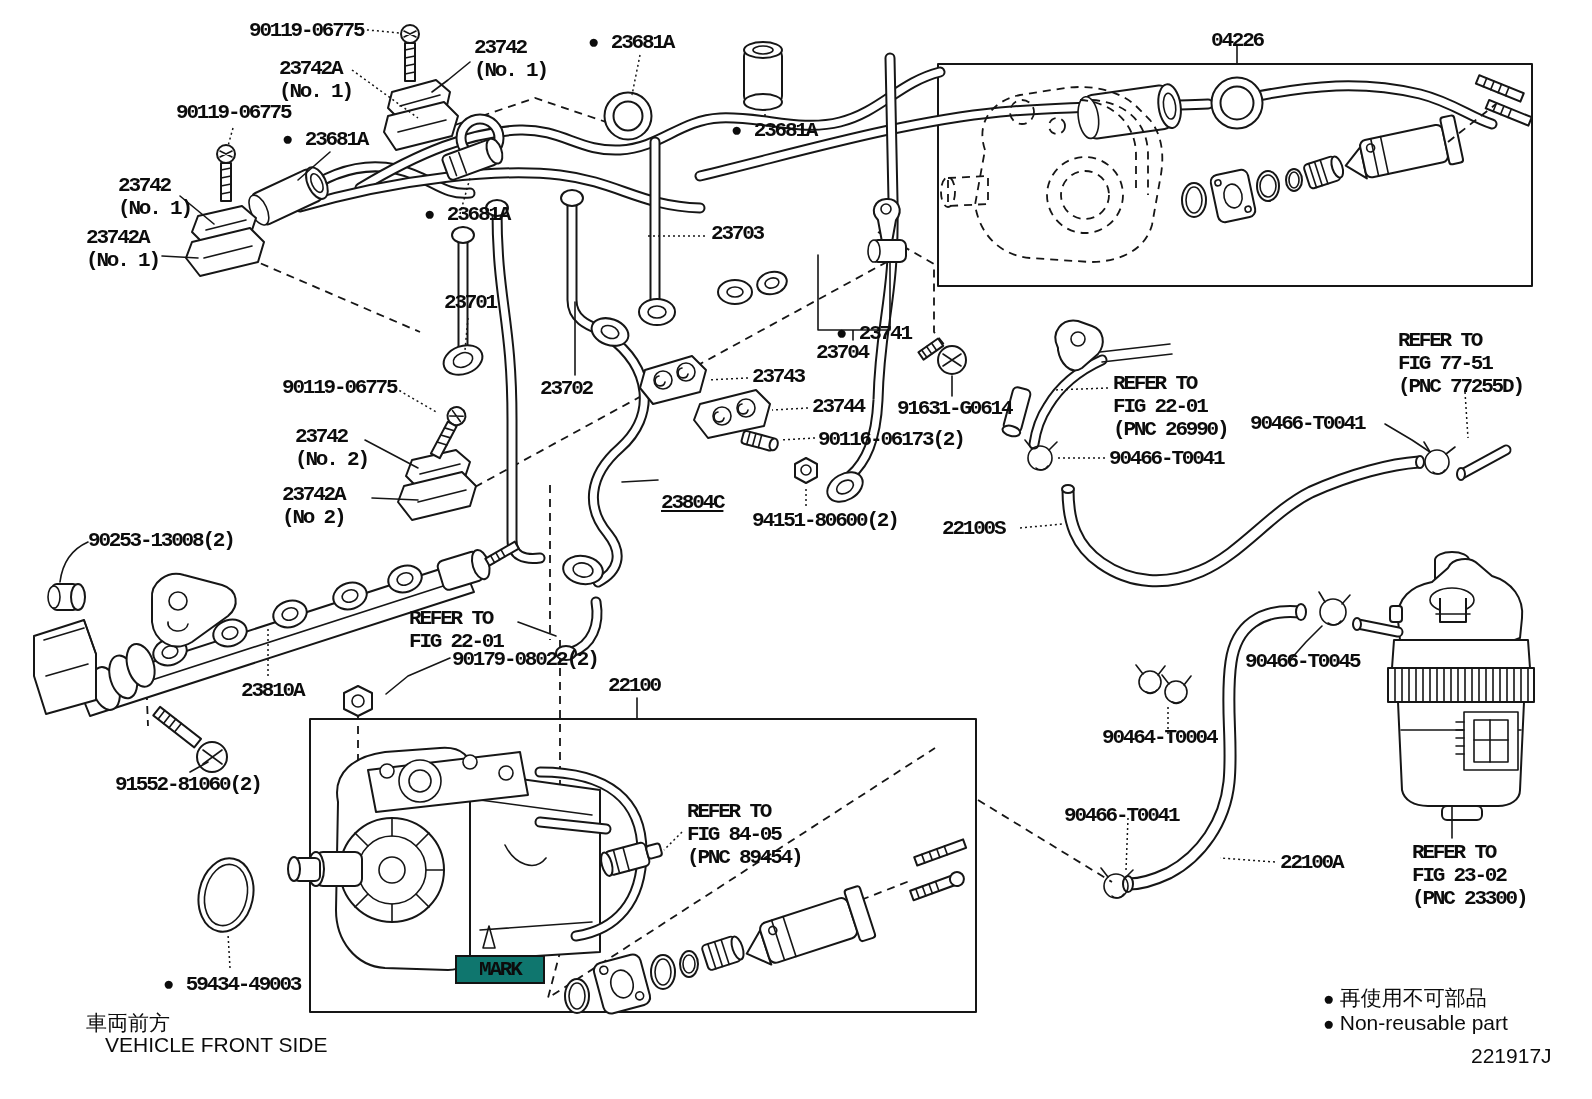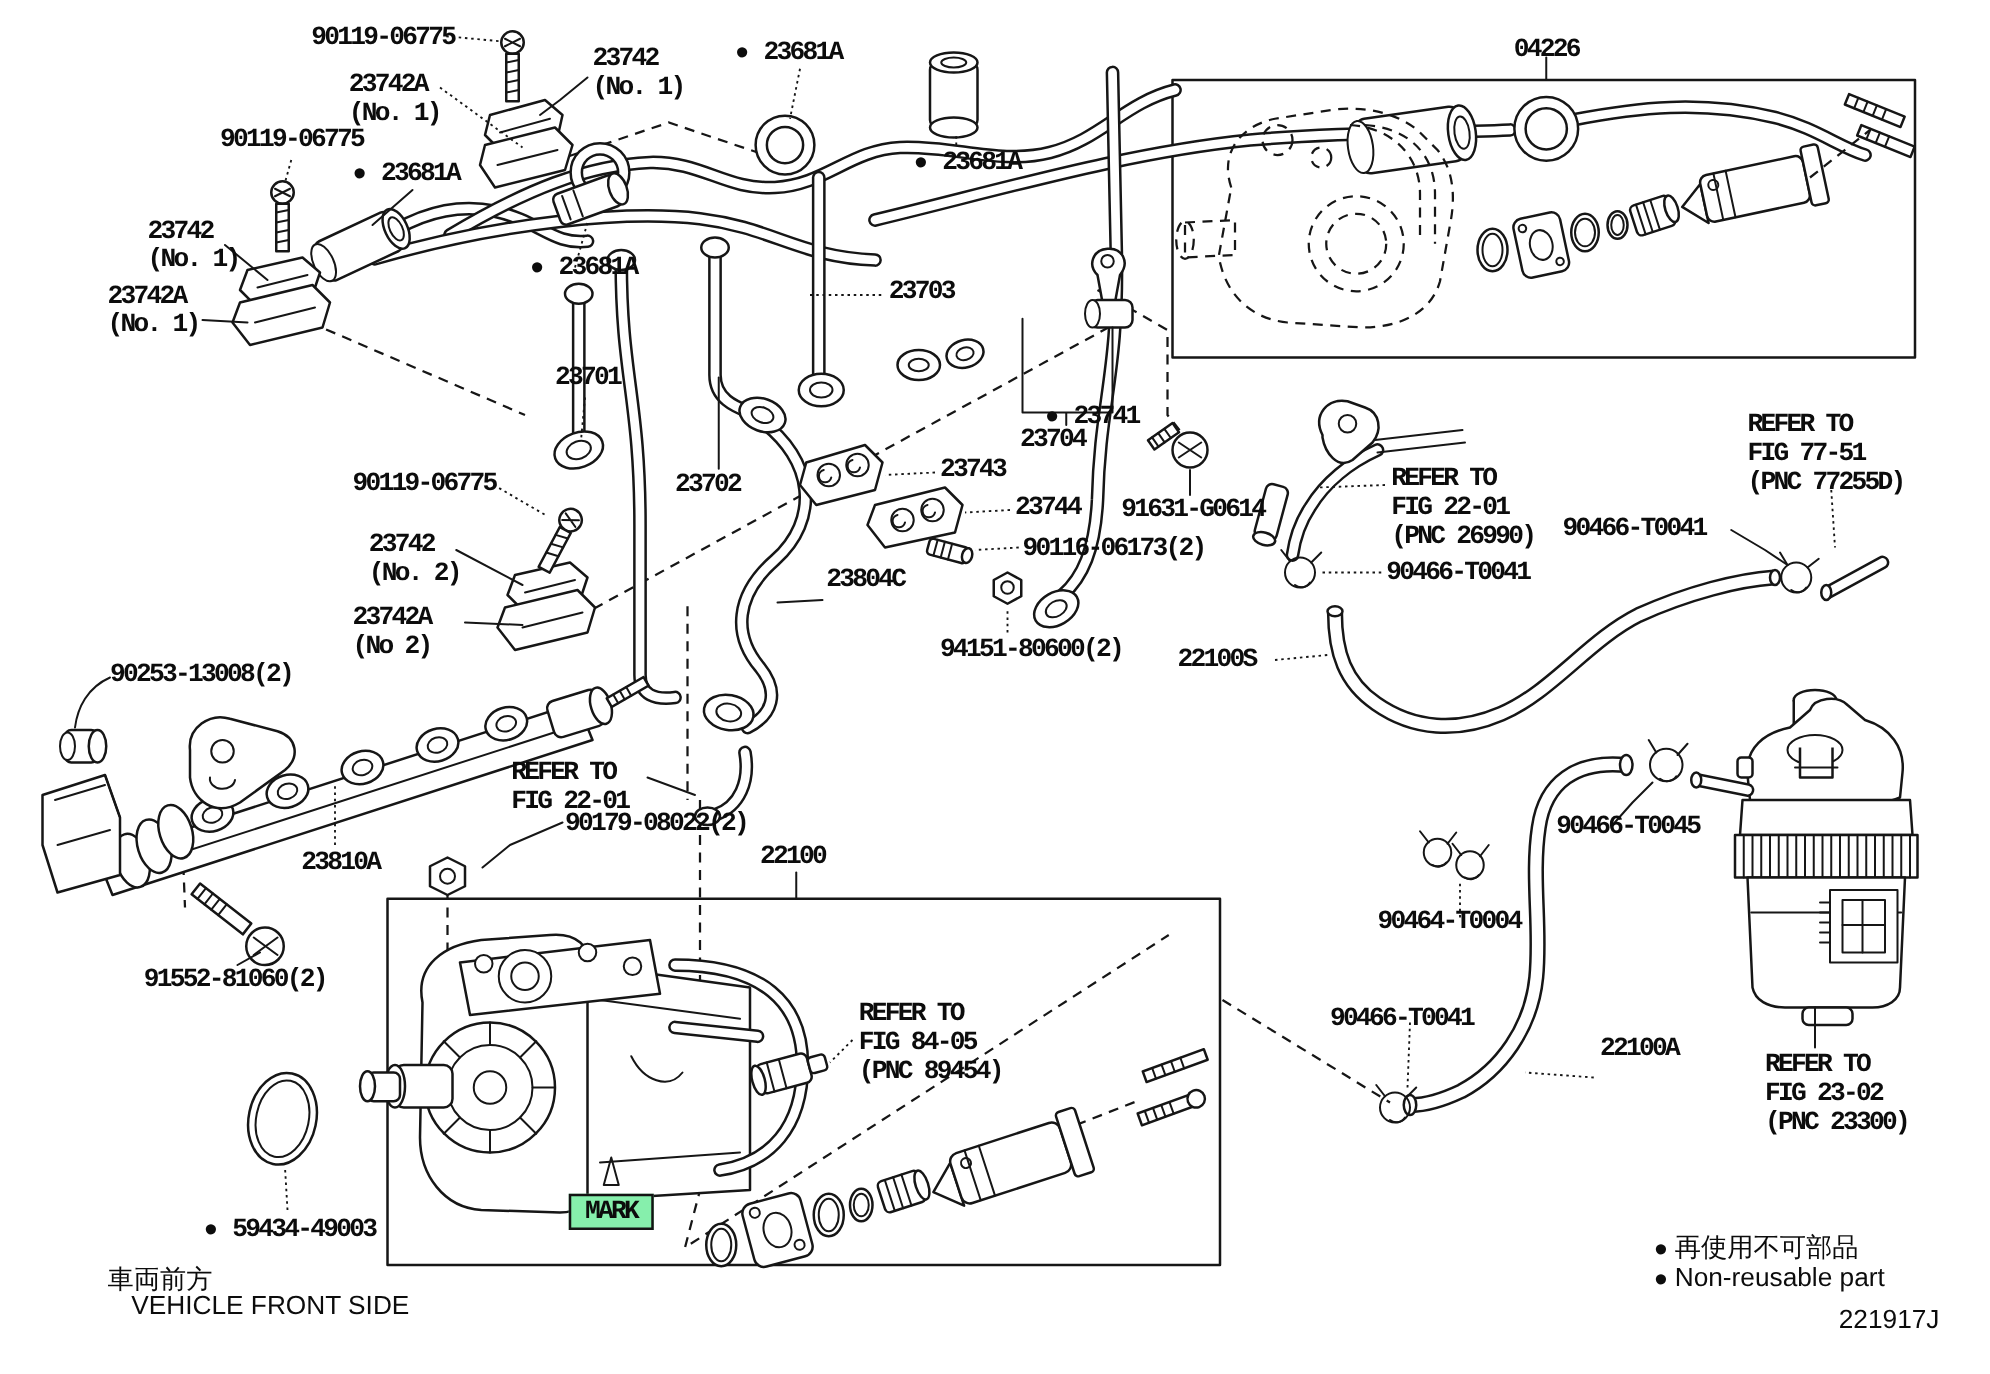--- a/index.html
+++ b/index.html
@@ -9,21 +9,21 @@
   }
   #art{position:absolute;left:0;top:0;}
   #label-layer{position:absolute;left:0;top:0;width:1428px;height:1099px;pointer-events:none;}
   .label{
     position:absolute;color:#0c0c0c;white-space:nowrap;
     font:700 21px "Liberation Mono",monospace;letter-spacing:-2.2px;line-height:23px;
   }
   .label .bullet{letter-spacing:0;font-size:19px;}
   .label.sans{font:400 21px "Liberation Sans",sans-serif;letter-spacing:0;}
   .label.jp{font-family:"Liberation Sans",sans-serif;}
-  .label.boxed{border:2px solid #131313;padding:1px 11px;background:#86efac;}
+  .label.boxed{border:2px solid #131313;padding:1px 22px;background:#0f766e;}
   .lrow{white-space:nowrap;}
 </style>
 </head>
 <body>
 
 <svg id="art" width="1592" height="1099" viewBox="0 0 1592 1099">
   <style>
     .ln{fill:none;stroke:#161616;stroke-width:2;stroke-linecap:round;stroke-linejoin:round}
     .thin{fill:none;stroke:#161616;stroke-width:1.6;stroke-linecap:round;stroke-linejoin:round}
     .wh{fill:#ffffff;stroke:#161616;stroke-width:2;stroke-linejoin:round}
@@ -624,21 +624,21 @@
       <div class="lrow"><span>90466-T0041</span></div>
     </div>
     <div class="label" style="left: 295px; top: 425px;">
       <div class="lrow"><span>23742</span></div>
       <div class="lrow"><span>(No. 2)</span></div>
     </div>
     <div class="label" style="left: 282px; top: 483px;">
       <div class="lrow"><span>23742A</span></div>
       <div class="lrow"><span>(No 2)</span></div>
     </div>
-    <div class="label" style="left: 661px; top: 453px;">
+    <div class="label" style="left: 661px; top: 491px; text-decoration: underline;">
       <div class="lrow"><span>23804C</span></div>
     </div>
     <div class="label" style="left: 752px; top: 509px;">
       <div class="lrow"><span>94151-80600(2)</span></div>
     </div>
     <div class="label" style="left: 942px; top: 517px;">
       <div class="lrow"><span>22100S</span></div>
     </div>
     <div class="label" style="left: 88px; top: 529px;">
       <div class="lrow"><span>90253-13008(2)</span></div>
@@ -666,21 +666,21 @@
       <div class="lrow"><span>90464-T0004</span></div>
     </div>
     <div class="label" style="left: 687px; top: 800px;">
       <div class="lrow"><span>REFER TO</span></div>
       <div class="lrow"><span>FIG 84-05</span></div>
       <div class="lrow"><span>(PNC 89454)</span></div>
     </div>
     <div class="label" style="left: 1064px; top: 804px;">
       <div class="lrow"><span>90466-T0041</span></div>
     </div>
-    <div class="label" style="left: 1280px; top: 828px;">
+    <div class="label" style="left: 1280px; top: 851px;">
       <div class="lrow"><span>22100A</span></div>
     </div>
     <div class="label" style="left: 1412px; top: 841px;">
       <div class="lrow"><span>REFER TO</span></div>
       <div class="lrow"><span>FIG 23-02</span></div>
       <div class="lrow"><span>(PNC 23300)</span></div>
     </div>
     <div class="label" style="left: 163px; top: 973px;">
       <div class="lrow"><span class="bullet">● </span><span>59434-49003</span></div>
     </div>

